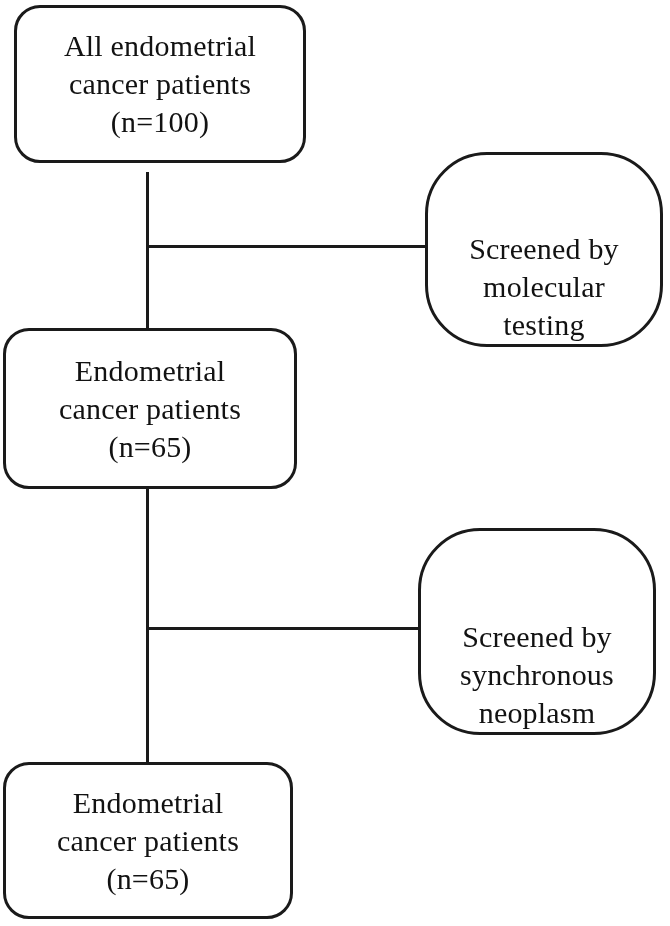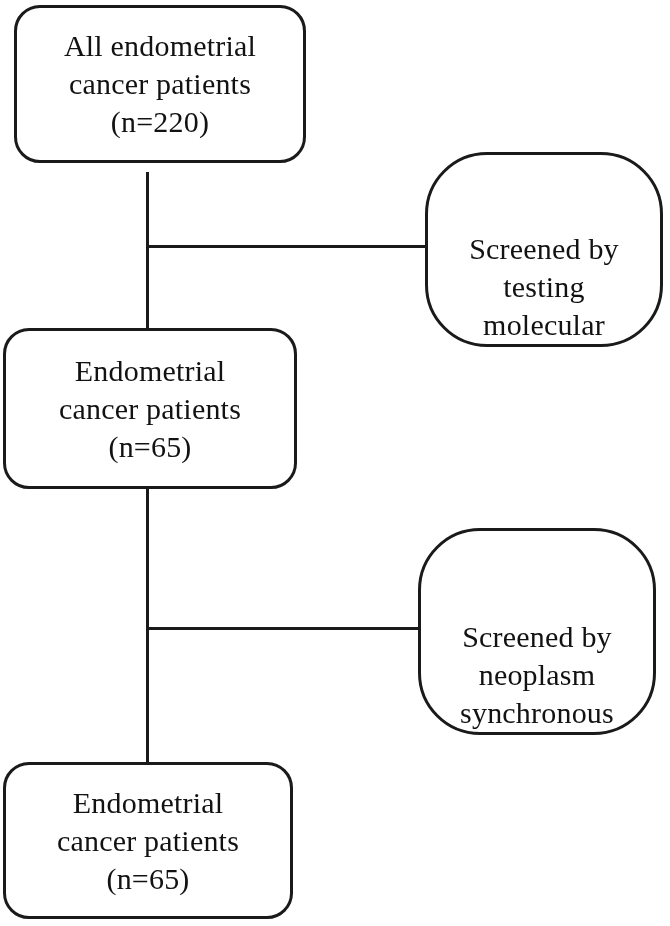--- a/index.html
+++ b/index.html
@@ -65,45 +65,45 @@
 
   <div class="line" id="line-v1" style="background: rgb(26, 26, 26);"></div>
   <div class="line" id="line-h1" style="background: rgb(26, 26, 26);"></div>
   <div class="line" id="line-v2" style="background: rgb(26, 26, 26);"></div>
   <div class="line" id="line-h2" style="background: rgb(26, 26, 26);"></div>
 
   <div class="node soft" id="node-all" style="border-color: rgb(26, 26, 26);">
     <div class="node-text" style="color: rgb(18, 18, 18);">
       <div>All endometrial</div>
       <div>cancer patients</div>
-      <div>(n=220)</div>
+      <div>(n=100)</div>
     </div>
   </div>
 
   <div class="node pill" id="node-screen-mol" style="border-color: rgb(26, 26, 26);">
     <div class="node-text" style="color: rgb(18, 18, 18);">
       <div>Screened by</div>
+      <div>molecular</div>
       <div>testing</div>
-      <div>molecular</div>
     </div>
   </div>
 
   <div class="node soft" id="node-after-mol" style="border-color: rgb(26, 26, 26);">
     <div class="node-text" style="color: rgb(18, 18, 18);">
       <div>Endometrial</div>
       <div>cancer patients</div>
       <div>(n=65)</div>
     </div>
   </div>
 
   <div class="node pill" id="node-screen-syn" style="border-color: rgb(26, 26, 26);">
     <div class="node-text" style="color: rgb(18, 18, 18);">
       <div>Screened by</div>
+      <div>synchronous</div>
       <div>neoplasm</div>
-      <div>synchronous</div>
     </div>
   </div>
 
   <div class="node soft" id="node-final" style="border-color: rgb(26, 26, 26);">
     <div class="node-text" style="color: rgb(18, 18, 18);">
       <div>Endometrial</div>
       <div>cancer patients</div>
       <div>(n=65)</div>
     </div>
   </div>

